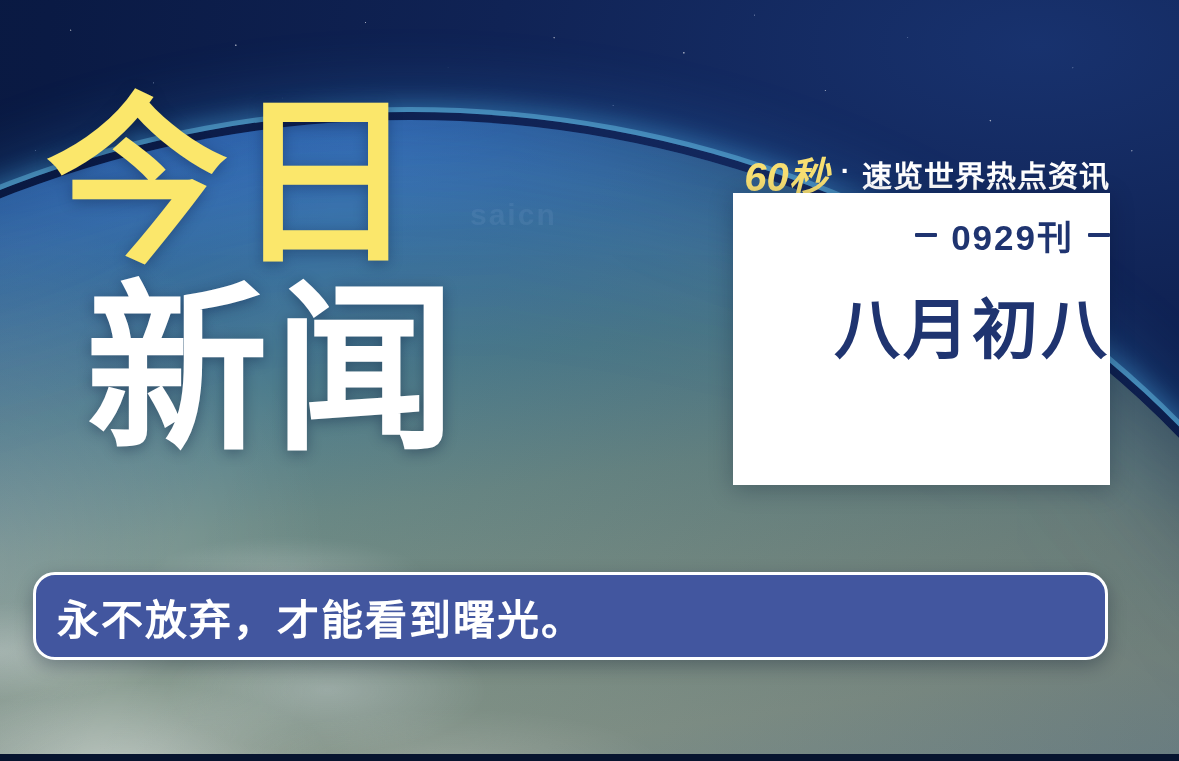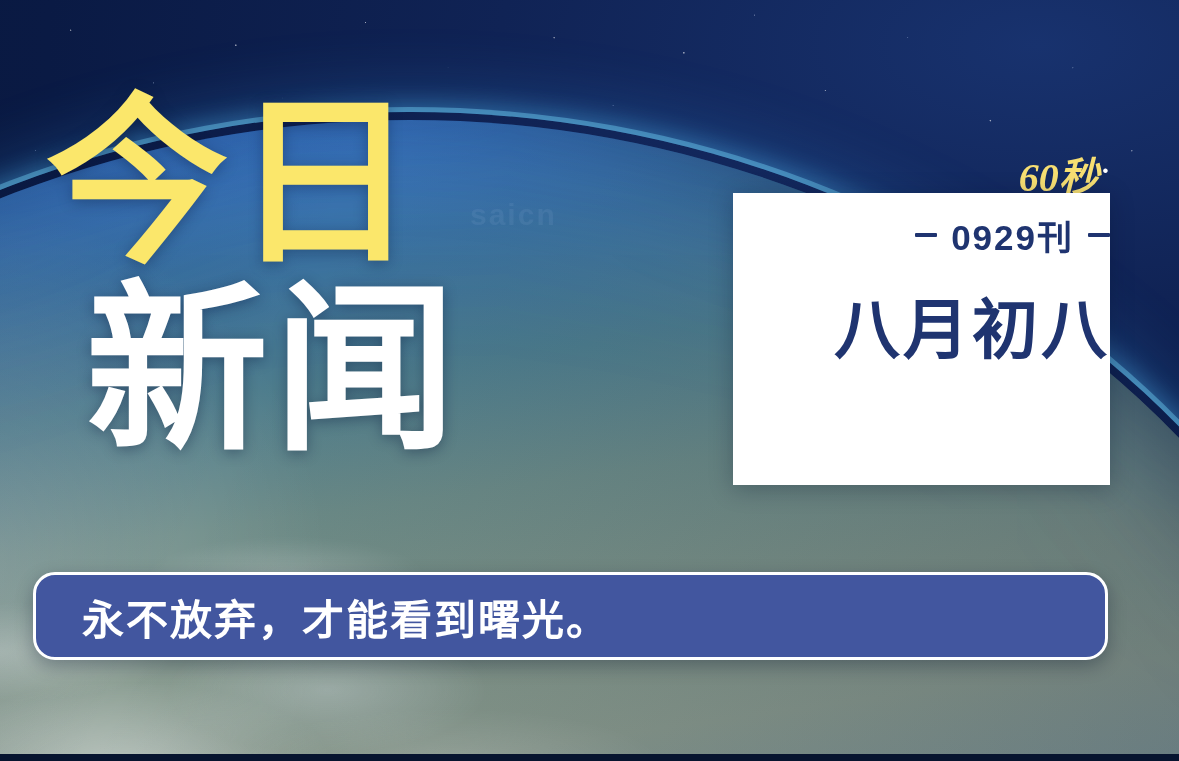--- a/index.html
+++ b/index.html
@@ -197,23 +197,22 @@
     box-sizing: border-box;
   }
 
   
   .tagline {
     position: absolute;
     right: 69px;
     top: 145px;
     display: flex;
     align-items: center;
-    gap: 2px;
+    gap: 12px;
     white-space: nowrap;
-    font-family: Liberation Serif, serif;
   }
   .tagline .sec {
     font-size: 40px;
     font-weight: 900;
     color: #F7DF72;
     font-style: italic;
     letter-spacing: 0px;
   }
   .tagline .dot {
     font-size: 28px;
@@ -282,21 +281,21 @@
     left: 33px;
     top: 572px;
     width: 1075px;
     height: 88px;
     box-sizing: border-box;
     border: 3px solid #FFFFFF;
     border-radius: 22px;
     background: #42569F;
     display: flex;
     align-items: center;
-    padding-left: 46px;
+    padding-left: 21px;
     box-shadow: 0 6px 18px rgba(4,14,40,.30);
   }
   .quote-text {
     font-size: 42px;
     font-weight: 800;
     color: #FFFFFF;
     letter-spacing: 2px;
     white-space: nowrap;
   }
 </style>
@@ -319,20 +318,21 @@
 
   <div class="title-block">
     <div class="title-line title-top">今日</div>
     <div class="title-line title-bottom">新闻</div>
   </div>
 
 
   <div class="tagline">
     <span class="sec">60秒</span>
     <span class="dot">·</span>
+    <span class="desc">速览世界热点资讯</span>
   </div>
 
   <div class="info-card">
     <div class="issue">
       <span class="dash"></span>
       <span>0929刊</span>
       <span class="dash"></span>
     </div>
     <div class="lunar">八月初八</div>
   </div>

